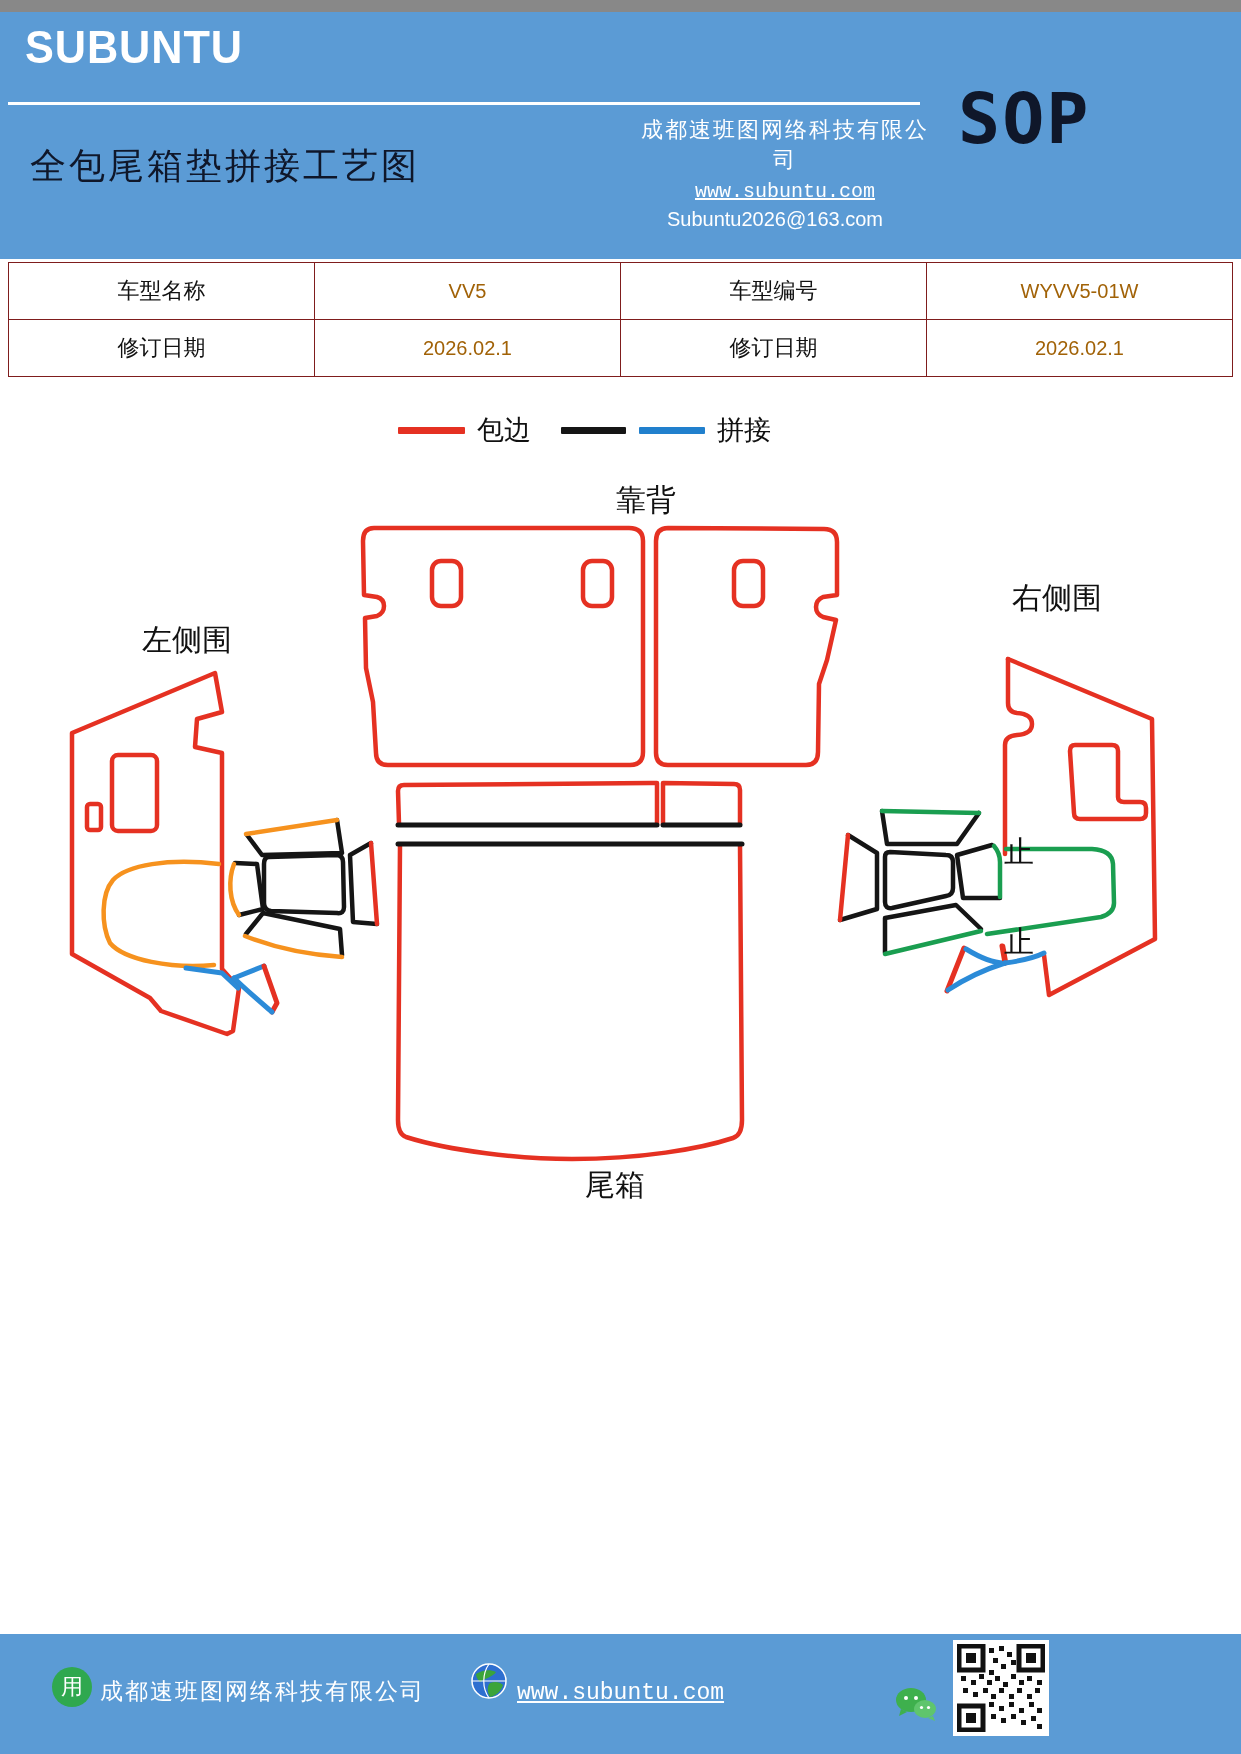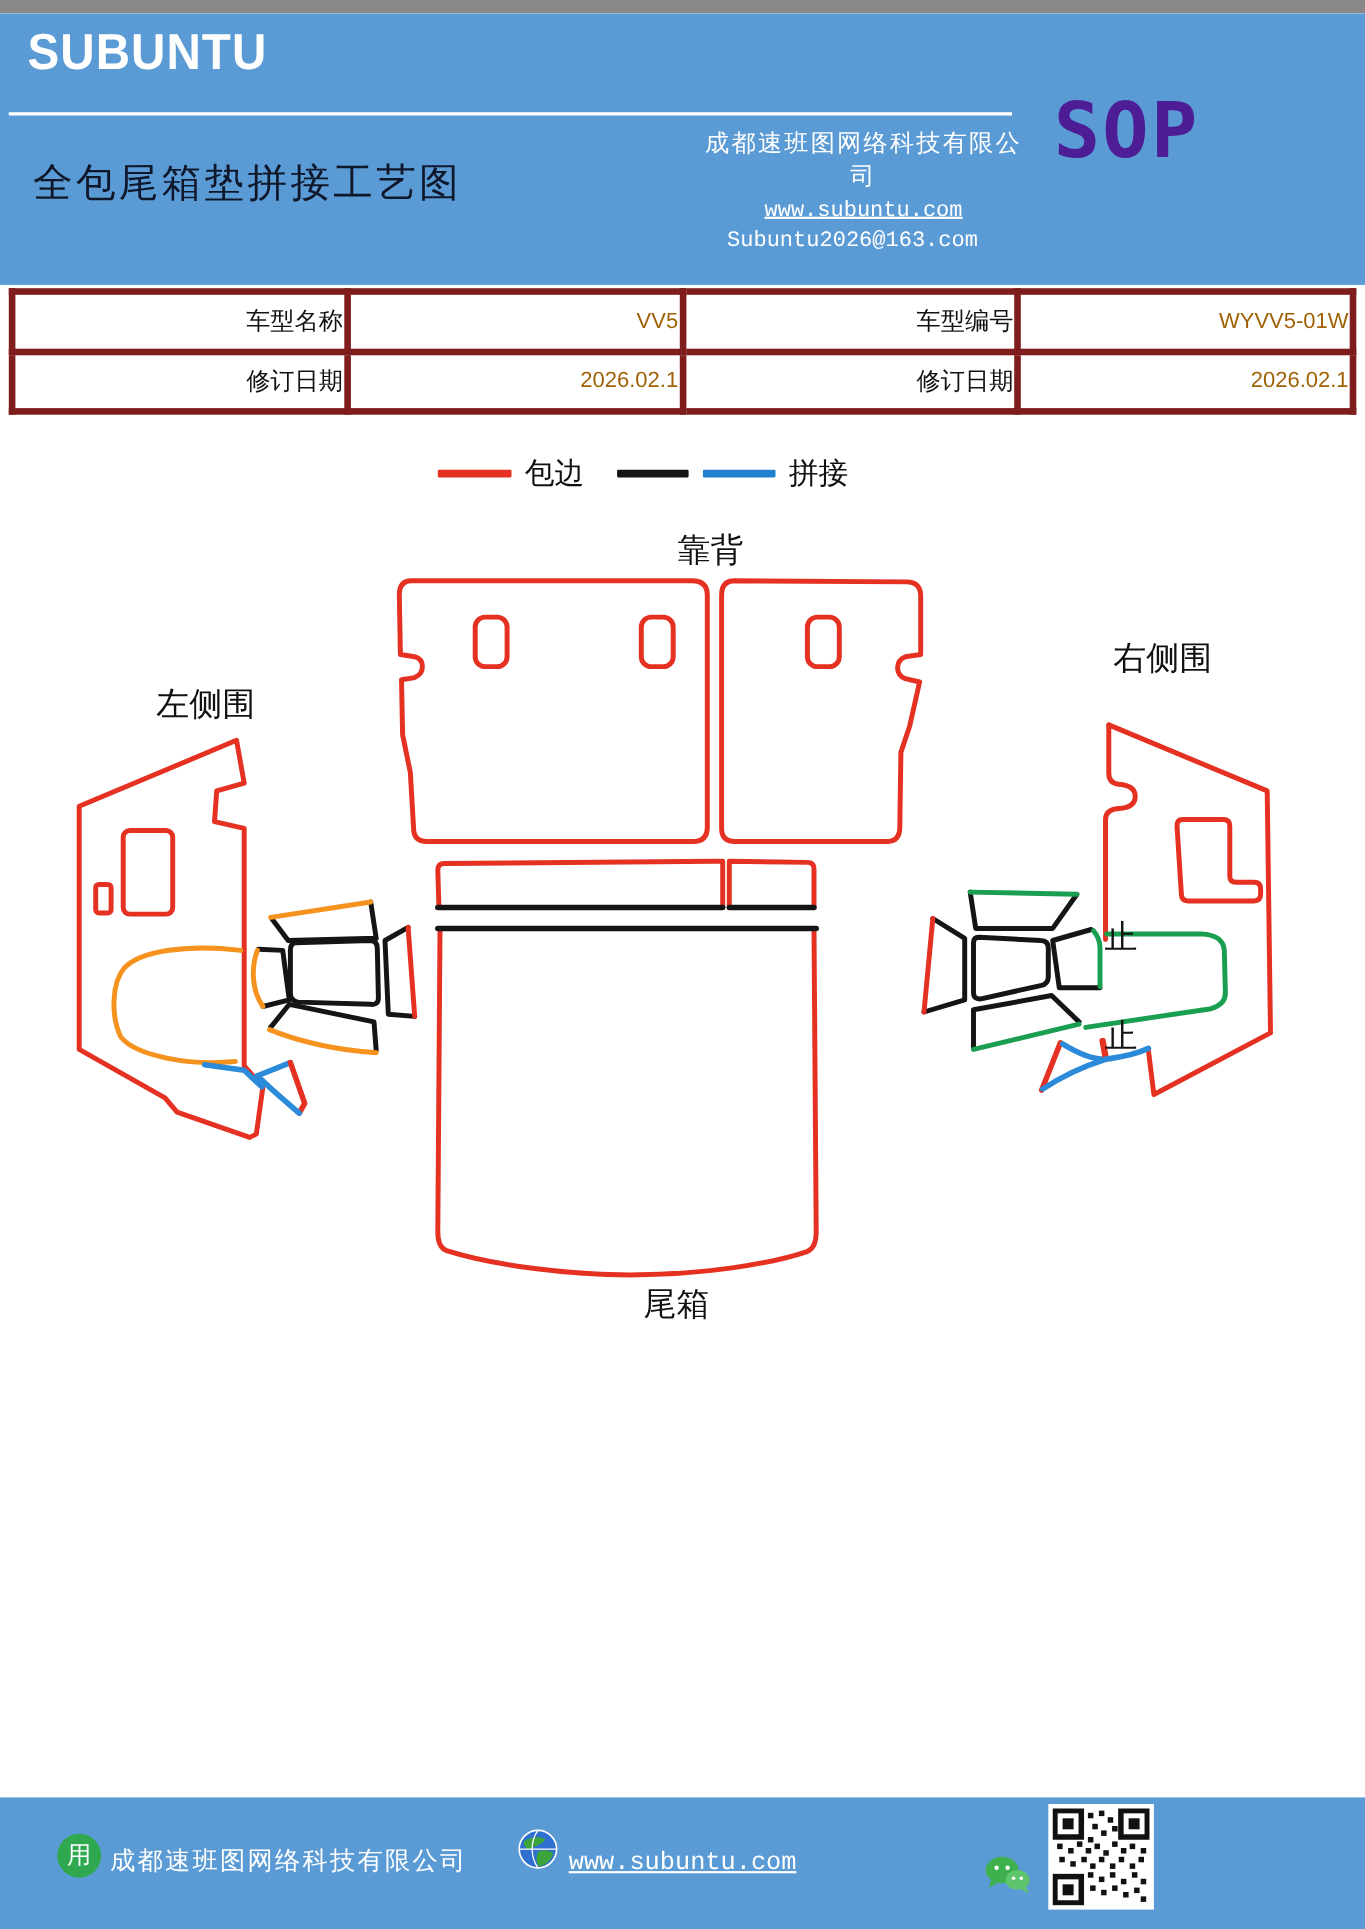--- a/index.html
+++ b/index.html
@@ -9,30 +9,30 @@
   }
   
   .header{position:absolute;left:0;top:0;width:1241px;height:247px;background:#5b9bd5;}
   .logo{position:absolute;left:25px;top:8px;color:#fff;font-size:46px;font-weight:800;
         letter-spacing:1px;transform:scaleX(.94);transform-origin:left;}
   .header-rule{position:absolute;left:8px;top:90px;width:912px;height:3px;background:#fff;}
   .doc-title{position:absolute;left:30px;top:130px;color:#0f172a;font-size:36px;
              font-family:"Liberation Serif", serif;letter-spacing:3px;}
   .company-top{position:absolute;left:640px;top:103px;width:290px;text-align:center;color:#fff;
                font-size:22px;font-family:"Liberation Serif", serif;letter-spacing:2px;}
-  .sop{position:absolute;left:958px;top:66px;color:#4c1d95;font-size:70px;font-weight:700;
+  .sop{position:absolute;left:958px;top:66px;color:#0f172a;font-size:70px;font-weight:700;
        font-family:"DejaVu Sans Mono", monospace;letter-spacing:2px;}
   .site-top{position:absolute;left:640px;top:168px;width:290px;text-align:center;color:#fff;
             font-size:20px;font-family:"Liberation Mono", monospace;text-decoration:underline;}
   .mail-top{position:absolute;left:620px;top:196px;width:310px;text-align:center;color:#fff;
-            font-size:20px;font-family:Liberation Mono, monospace;}
+            font-size:20px;font-family:Liberation Sans, sans-serif;}
   
   .info-table{position:absolute;left:8px;top:250px;width:1225px;height:115px;
               border-collapse:collapse;table-layout:fixed;background:#fff;}
-  .info-table td{border:6px solid #7f1d1d;text-align:right;vertical-align:middle;}
+  .info-table td{border:1px solid #7f1d1d;text-align:center;vertical-align:middle;}
   .t-label{font-family:"Liberation Serif", serif;font-size:22px;color:#111;}
   .t-value{font-size:20px;color:#a16207;}
   
   .legend{position:absolute;left:398px;top:398px;height:40px;display:flex;align-items:center;}
   .sw{height:7px;border-radius:1px;}
   .sw-red{width:67px;background:#e53122;margin-right:12px;}
   .sw-black{width:65px;background:#151515;margin-left:30px;margin-right:13px;}
   .sw-blue{width:66px;background:#2180cd;margin-right:12px;}
   .legend-label{font-size:27px;color:#111;font-family:"Liberation Serif", serif;text-align:right;}
   

